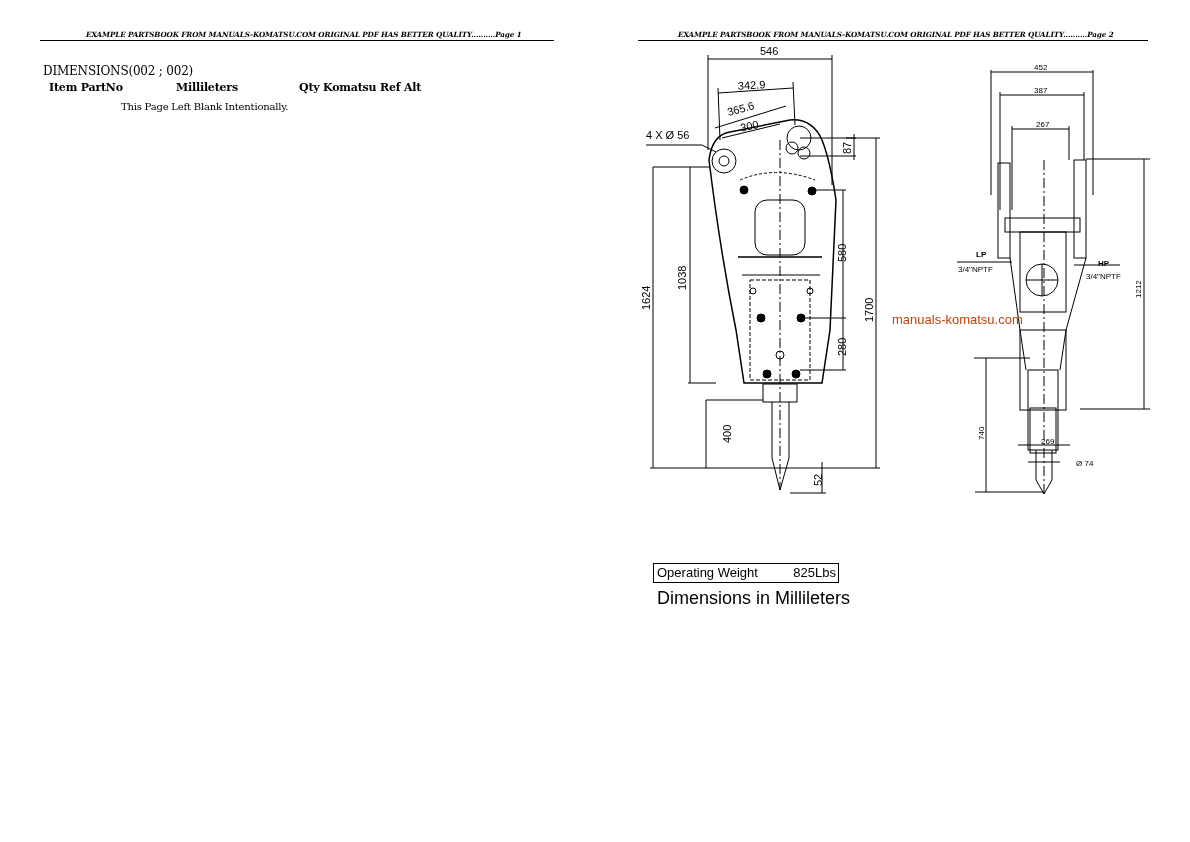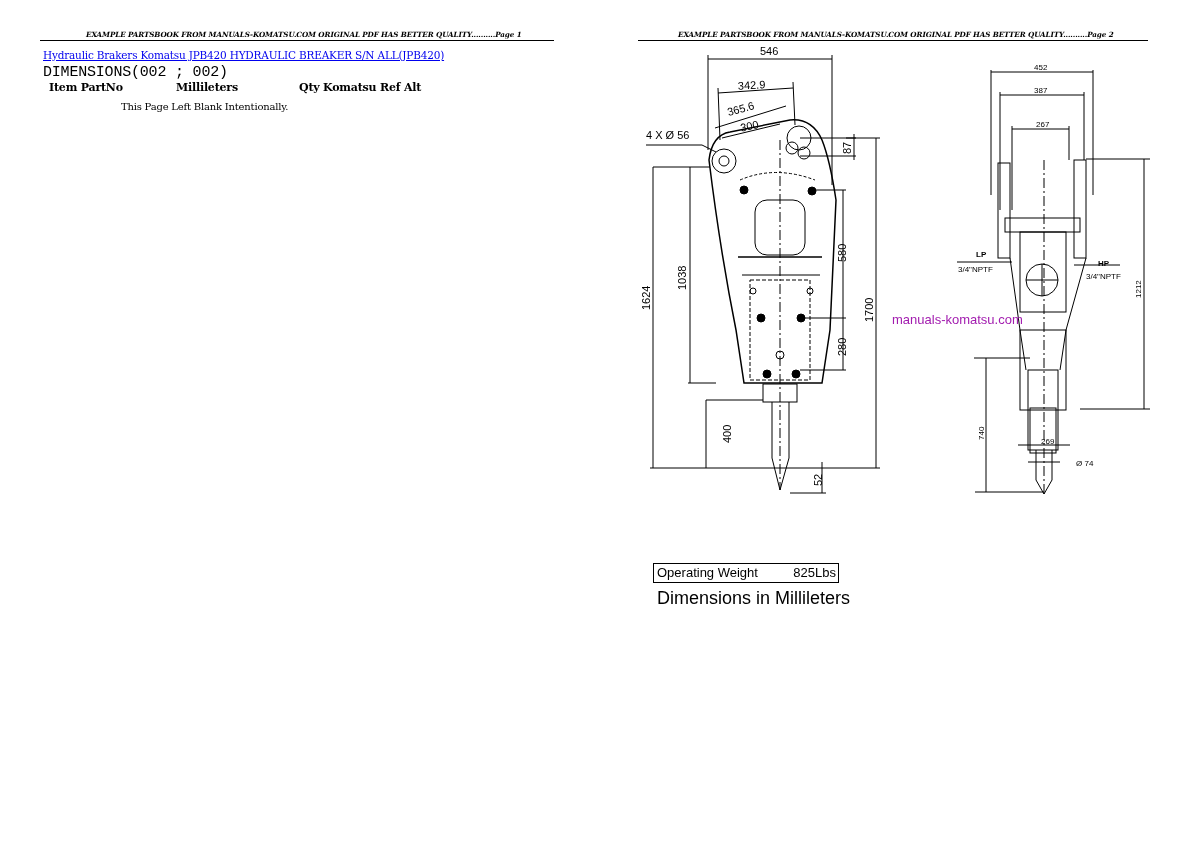--- a/index.html
+++ b/index.html
@@ -3,37 +3,36 @@
 <meta charset="utf-8">
 <style>
   html,body{margin:0;padding:0;background:#fff;}
   body{width:1190px;height:842px;position:relative;overflow:hidden;font-family:"DejaVu Serif",serif;color:#000;}
   .page{position:absolute;top:3px;height:842px;text-align:center;}
   .page-left{left:0;width:595px;}
   .page-right{left:595px;width:595px;}
   .hdr{position:absolute;top:27px;font-family:"DejaVu Serif",serif;font-weight:bold;font-style:italic;font-size:7.2px;letter-spacing:-0.1px;white-space:nowrap;}
   .hdr-rule{position:absolute;height:1px;background:#000;}
   .title-link{position:absolute;left:43px;top:46px;font-size:10.5px;color:#0000ee;text-decoration:underline;white-space:nowrap;letter-spacing:-0.2px;}
-  .subtitle{position:absolute;left:43px;top:61px;font-size:15px;white-space:nowrap;letter-spacing:-0.2px;font-family:Liberation Mono, monospace;}
+  .subtitle{position:absolute;left:43px;top:61px;font-size:12px;white-space:nowrap;letter-spacing:-0.2px;}
   .col{position:absolute;top:78px;font-size:11px;font-weight:bold;white-space:nowrap;letter-spacing:-0.2px;}
   .blank-note{position:absolute;left:121px;top:98px;font-size:10px;white-space:nowrap;letter-spacing:-0.2px;}
   svg text{font-family:"Liberation Sans",sans-serif;}
-  .wm{position:absolute;left:892px;top:312px;font-family:"Liberation Sans",sans-serif;font-size:13px;color:#a21caf;}
+  .wm{position:absolute;left:892px;top:312px;font-family:"Liberation Sans",sans-serif;font-size:13px;color:#c2410c;}
   .weight-box{position:absolute;left:653px;top:563px;width:184px;height:18px;border:1px solid #000;font-family:"Liberation Sans",sans-serif;font-size:13px;line-height:18px;}
   .weight-box .lbl{position:absolute;left:3px;}
   .weight-box .val{position:absolute;right:2px;text-align:center;}
   .dim-note{position:absolute;left:657px;top:590px;font-family:"Liberation Sans",sans-serif;font-size:18px;height:14px;overflow:hidden;line-height:17px;}
 </style>
 </head>
 <body>
 
 <div class="page page-left">
   <div class="hdr" style="left:86px;">EXAMPLE PARTSBOOK FROM MANUALS-KOMATSU.COM ORIGINAL PDF HAS BETTER QUALITY..........Page 1</div>
   <div class="hdr-rule" style="left:40px;top:37px;width:514px;"></div>
-  <a class="title-link" href="#">Hydraulic Brakers Komatsu  JPB420 HYDRAULIC BREAKER S/N ALL(JPB420)</a>
   <div class="subtitle">DIMENSIONS(002 ; 002)</div>
   <div class="col" style="left:49px;">Item PartNo</div>
   <div class="col" style="left:176px;">Millileters</div>
   <div class="col" style="left:299px;">Qty Komatsu Ref Alt</div>
   <div class="blank-note">This Page Left Blank Intentionally.</div>
 </div>
 
 <div class="page page-right">
   <div class="hdr" style="left:83px;">EXAMPLE PARTSBOOK FROM MANUALS-KOMATSU.COM ORIGINAL PDF HAS BETTER QUALITY..........Page 2</div>
   <div class="hdr-rule" style="left:43px;top:37px;width:510px;"></div>

